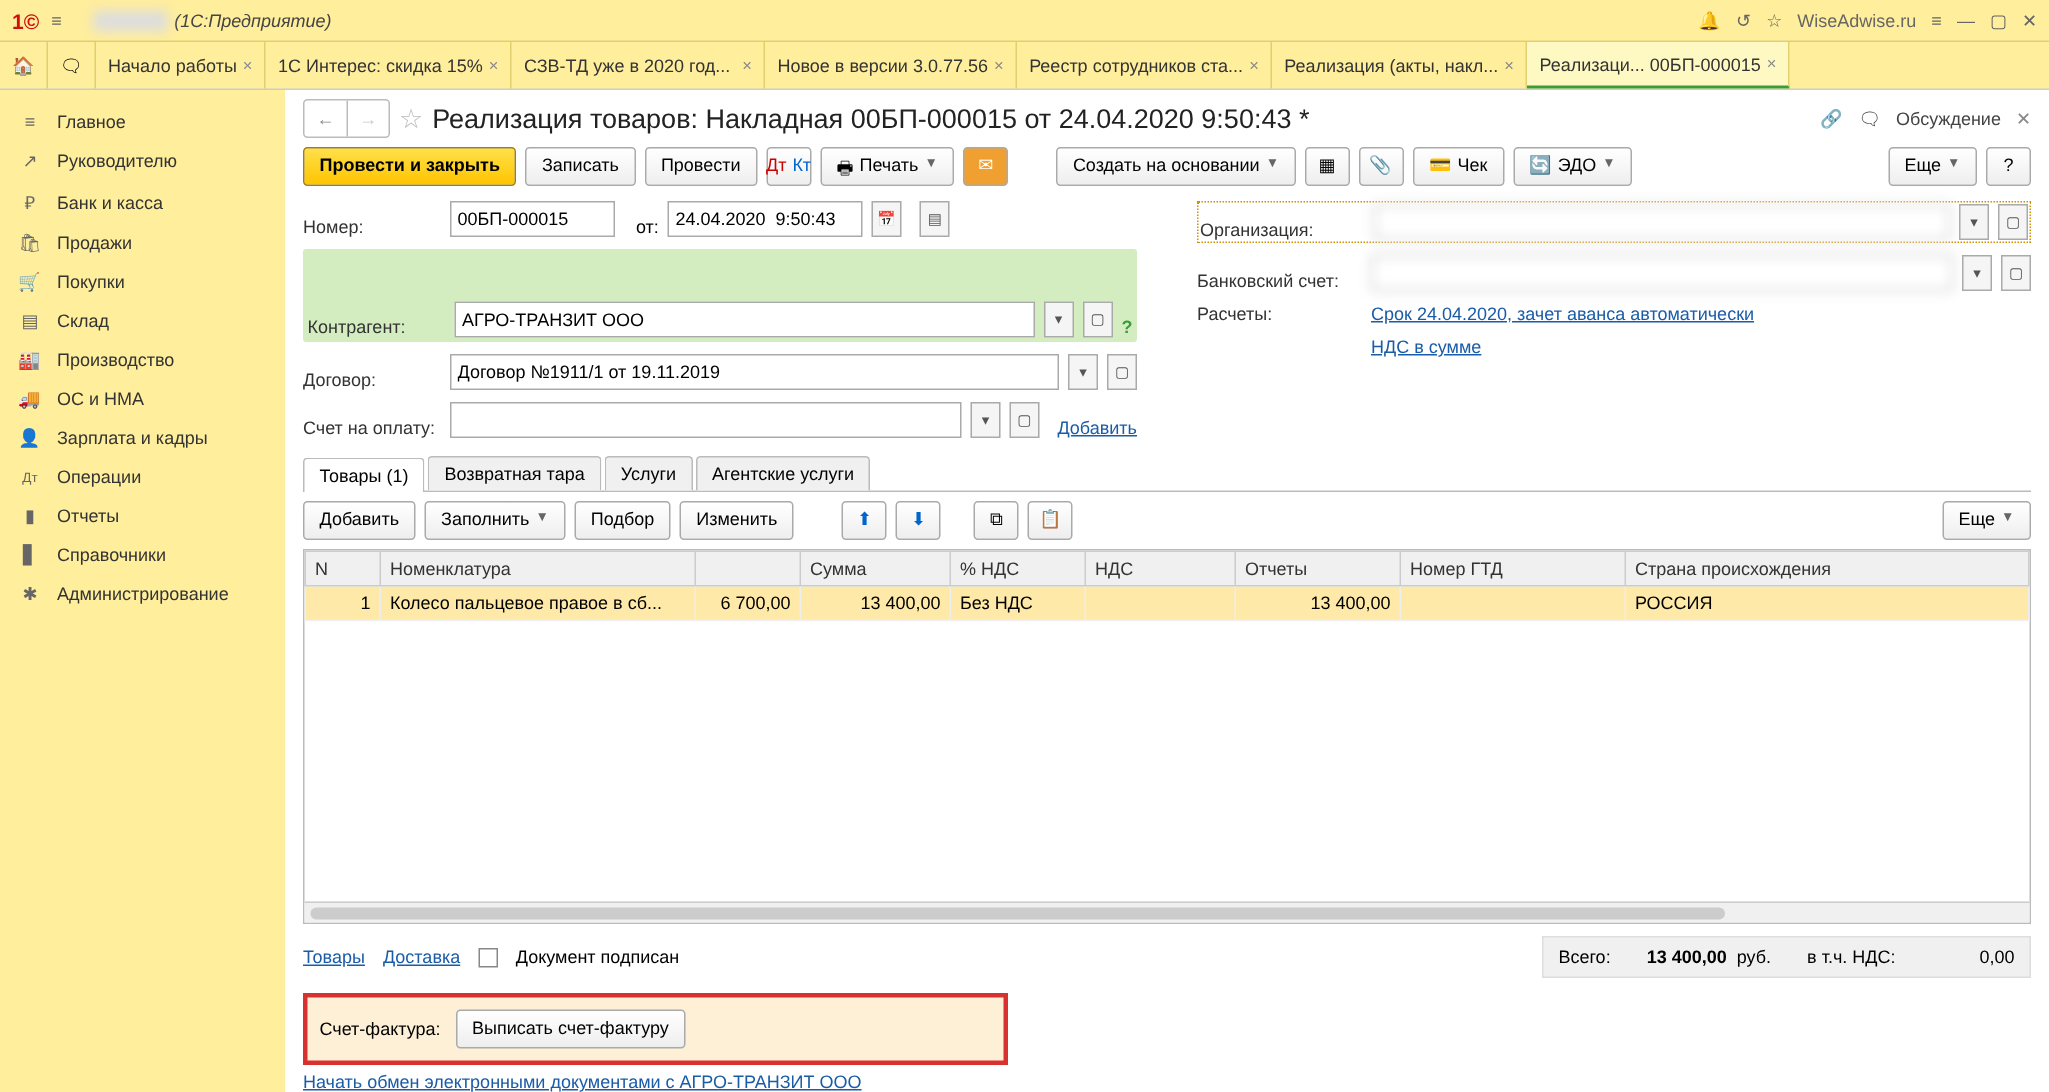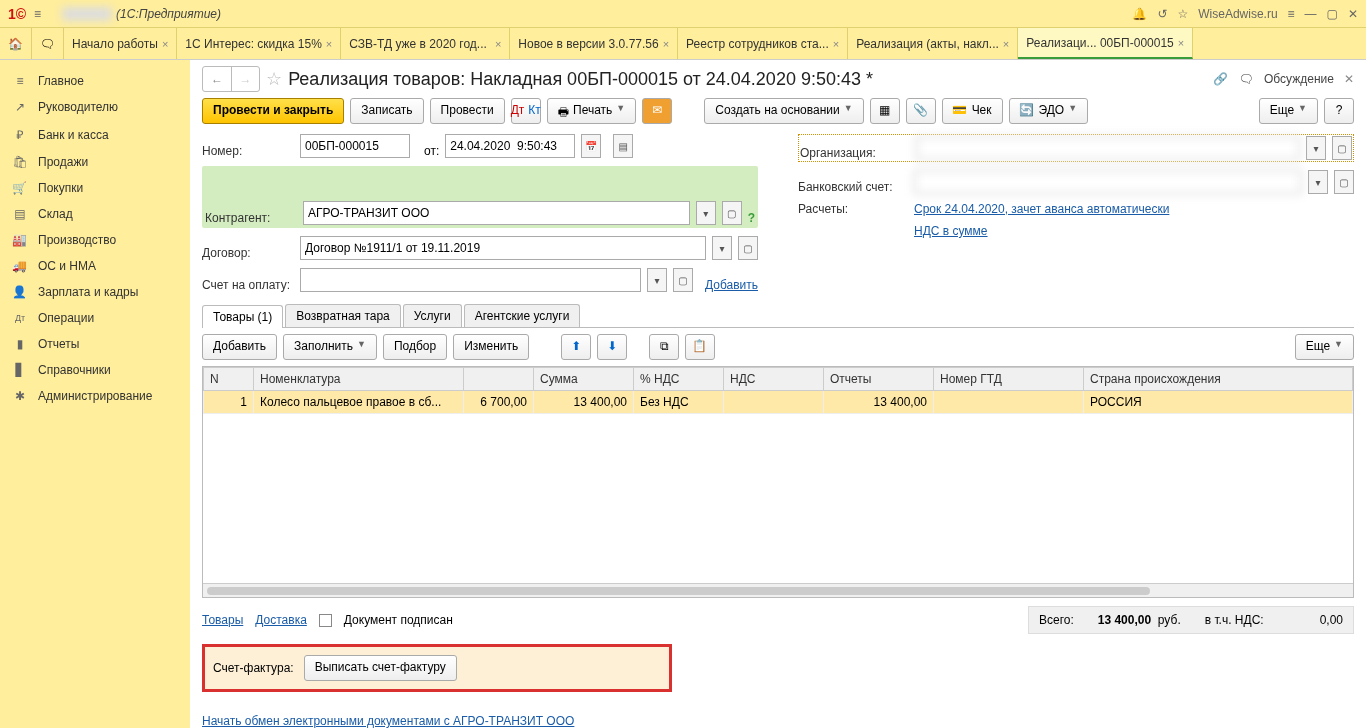--- a/index.html
+++ b/index.html
@@ -71,21 +71,21 @@
 .table tr.selected td { background: #ffe9a8; }
 .table-scroll { flex: 1; }
 .hscroll { height: 14px; background: #f0f0f0; display: flex; align-items: center; border-top: 1px solid #ccc;}
 .hscroll .thumb { background: #ccc; height: 8px; width: 82%; border-radius: 4px; margin: 0 4px;}
 
 .footer-links { display: flex; gap: 12px; align-items: center; margin: 8px 0; }
 .totals { margin-left: auto; background: #f0f0f0; padding: 6px 10px; display: flex; gap: 24px; border: 1px solid #ddd; }
 
 .invoice-row { border: 3px solid #d93030; padding: 8px; display: flex; align-items: center; gap: 10px; width: 470px; background: #fdf0d6; margin-top: 2px; }
 
-.bottom-link { color: #1a5ca8; text-decoration: underline; margin-top: 22px; cursor: pointer; white-space: nowrap; overflow: hidden; }
+.bottom-link { color: #1a5ca8; text-decoration: underline; margin-top: 4px; cursor: pointer; white-space: nowrap; overflow: hidden; }
 
 .checkbox { width: 13px; height: 13px; border: 1px solid #888; display: inline-block; }
 </style>
 </head>
 <body>
 
 <div class="topbar">
   <span class="logo">1©</span>
   <span class="menu-icon">≡</span>
   <span class="blur" style="width:50px;height:14px;margin-right:4px"></span>

